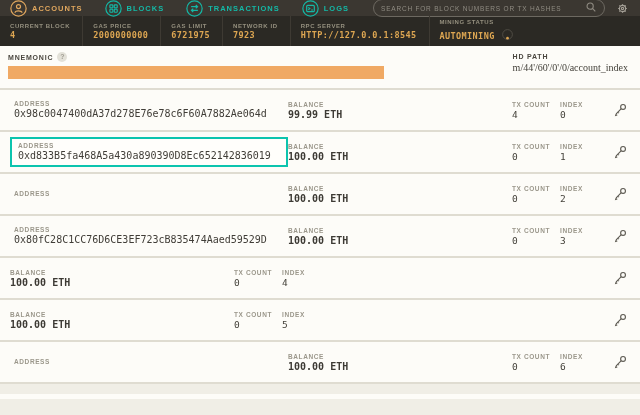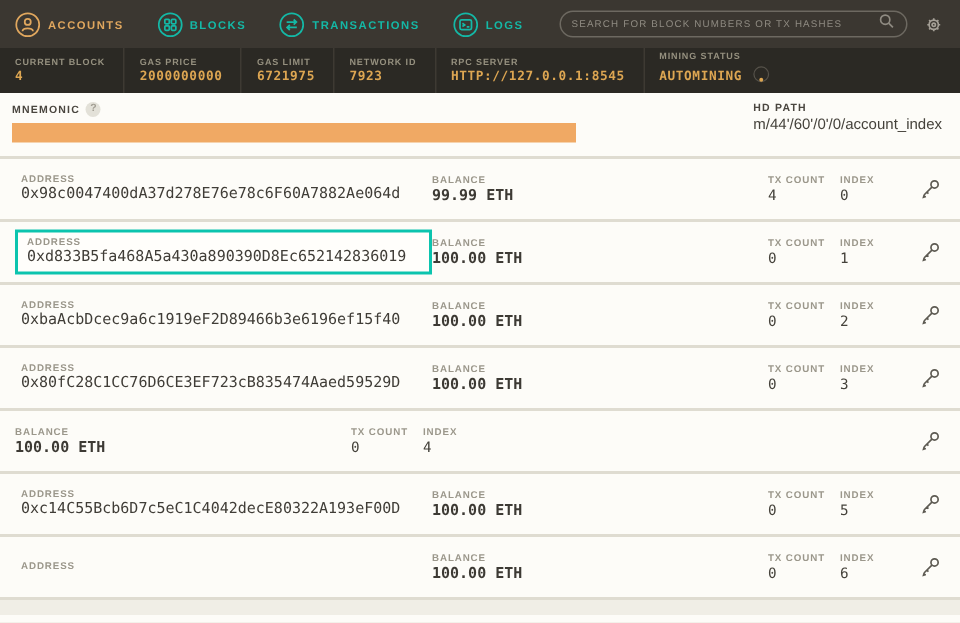--- a/index.html
+++ b/index.html
@@ -1,20 +1,20 @@
 <!DOCTYPE html>
 <html><head>
 <meta charset="utf-8">
 <style>
   * { margin:0; padding:0; box-sizing:border-box; }
   html,body { width:640px; height:415px; overflow:hidden; background:#f0eee6;
               font-family:"Liberation Sans", sans-serif; }
 
   
-  .navbar { height:32px; background:#3b3731; display:flex; align-items:center;
+  .navbar { height:16px; background:#3b3731; display:flex; align-items:center;
             padding:0 10px; }
   .tab { display:flex; align-items:center; gap:5px; margin-right:22px;
          color:#14b8a6; cursor:pointer; }
   .tab .tab-icon svg { display:block; }
   .tab .tab-label { font-size:7.5px; font-weight:bold; letter-spacing:1px; }
   .tab.active { color:#e0a75e; }
   .nav-spacer { flex:1; }
   .search-pill { display:flex; align-items:center; width:232px; height:18px;
                  border:1px solid #6d6961; border-radius:9px; padding:0 7px;
                  margin-right:10px; }
@@ -41,21 +41,21 @@
                     display:flex; justify-content:space-between; padding:6px 10px 0 8px; }
   .mn-left { display:flex; flex-direction:column; }
   .mn-label-row { display:flex; align-items:center; gap:4px; }
   .mn-label { font-size:7px; font-weight:bold; letter-spacing:0.8px; color:#4a463f; }
   .help-badge { width:10px; height:10px; border-radius:50%; background:#e3e1d8;
                 color:#a29e93; font-size:7px; font-weight:bold; line-height:10px;
                 text-align:center; cursor:pointer; border:none; }
   .mn-bar { width:376px; height:13px; background:#f0a964; margin-top:4px; }
   .mn-right { text-align:left; padding-right:2px; padding-top:1px; }
   .hd-label { font-size:7px; font-weight:bold; letter-spacing:0.8px; color:#4a463f; }
-  .hd-value { font-size:10px; color:#45423b; font-family:Liberation Sans, sans-serif;
+  .hd-value { font-size:10px; color:#45423b; font-family:Liberation Serif, serif;
               margin-top:2px; }
 
   
   .rows { background:#f0eee6; }
   .row { height:42px; background:#fdfcf8; border-bottom:2px solid #dfdcd1;
          display:flex; align-items:center; padding:0 10px; }
   .lbl { font-size:6.5px; font-weight:bold; letter-spacing:0.6px; color:#9b978b; }
   .col-addr { width:278px; }
   .addr-box { padding:3px 6px 4px 2px; border:2px solid transparent; }
   .addr-box.selected { border-color:#0cc4ae; background:#fffefb; padding-left:6px; }
@@ -241,21 +241,20 @@
         <circle cx="13.8" cy="6.2" r="3"></circle>
         <path d="M11.6 8.4 L5.2 14.8 M5.2 14.8 l-0.6 2 2-0.6 M7.4 12.6 l1.3 1.3"></path>
       </svg>
     </button>
   </div>
 
   <div class="row">
     <div class="col-addr">
         <div class="addr-box">
       <div class="lbl">ADDRESS</div>
-      <div class="addr-val">0xbaAcbDcec9a6c1919eF2D89466b3e6196ef15f40</div>
     </div>
       </div>
     <div class="col-bal">
       <div class="lbl">BALANCE</div>
       <div class="bal-val">100.00 ETH</div>
     </div>
     <div class="col-tx">
       <div class="lbl">TX COUNT</div>
       <div class="num-val">0</div>
     </div>
@@ -313,26 +312,20 @@
     </div>
     <button class="key-btn">
       <svg width="16" height="16" viewBox="0 0 20 20" fill="none" stroke="currentColor" stroke-width="1.4">
         <circle cx="13.8" cy="6.2" r="3"></circle>
         <path d="M11.6 8.4 L5.2 14.8 M5.2 14.8 l-0.6 2 2-0.6 M7.4 12.6 l1.3 1.3"></path>
       </svg>
     </button>
   </div>
 
   <div class="row">
-    <div class="col-addr">
-        <div class="addr-box">
-      <div class="lbl">ADDRESS</div>
-      <div class="addr-val">0xc14C55Bcb6D7c5eC1C4042decE80322A193eF00D</div>
-    </div>
-      </div>
     <div class="col-bal">
       <div class="lbl">BALANCE</div>
       <div class="bal-val">100.00 ETH</div>
     </div>
     <div class="col-tx">
       <div class="lbl">TX COUNT</div>
       <div class="num-val">0</div>
     </div>
     <div class="col-idx">
       <div class="lbl">INDEX</div>

